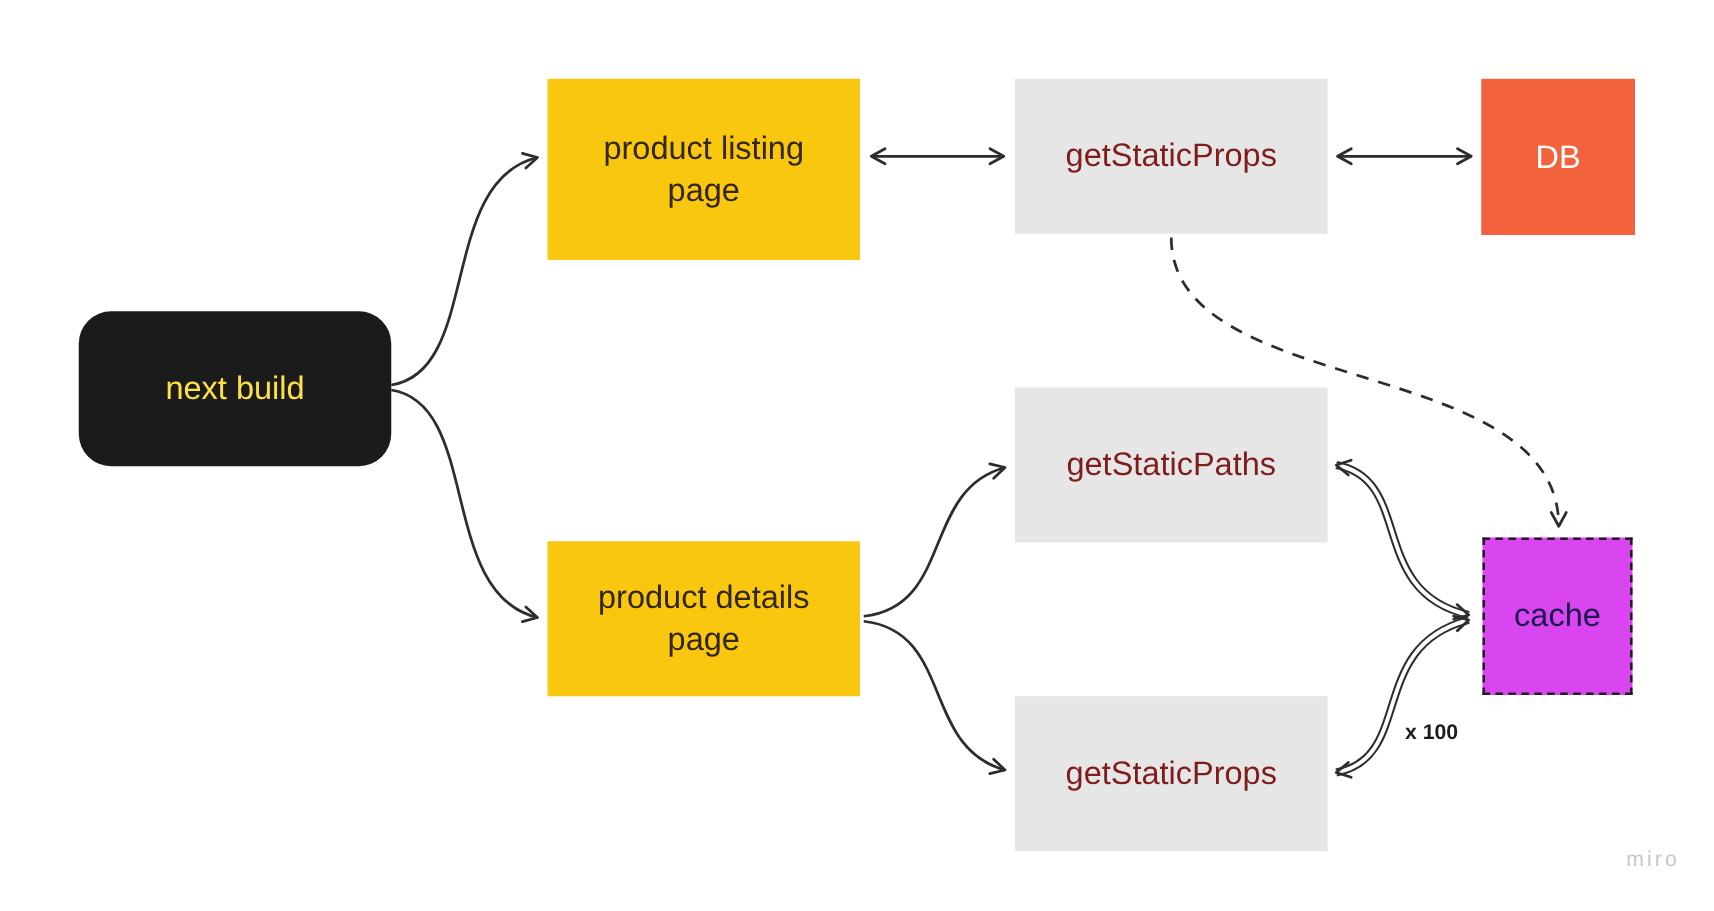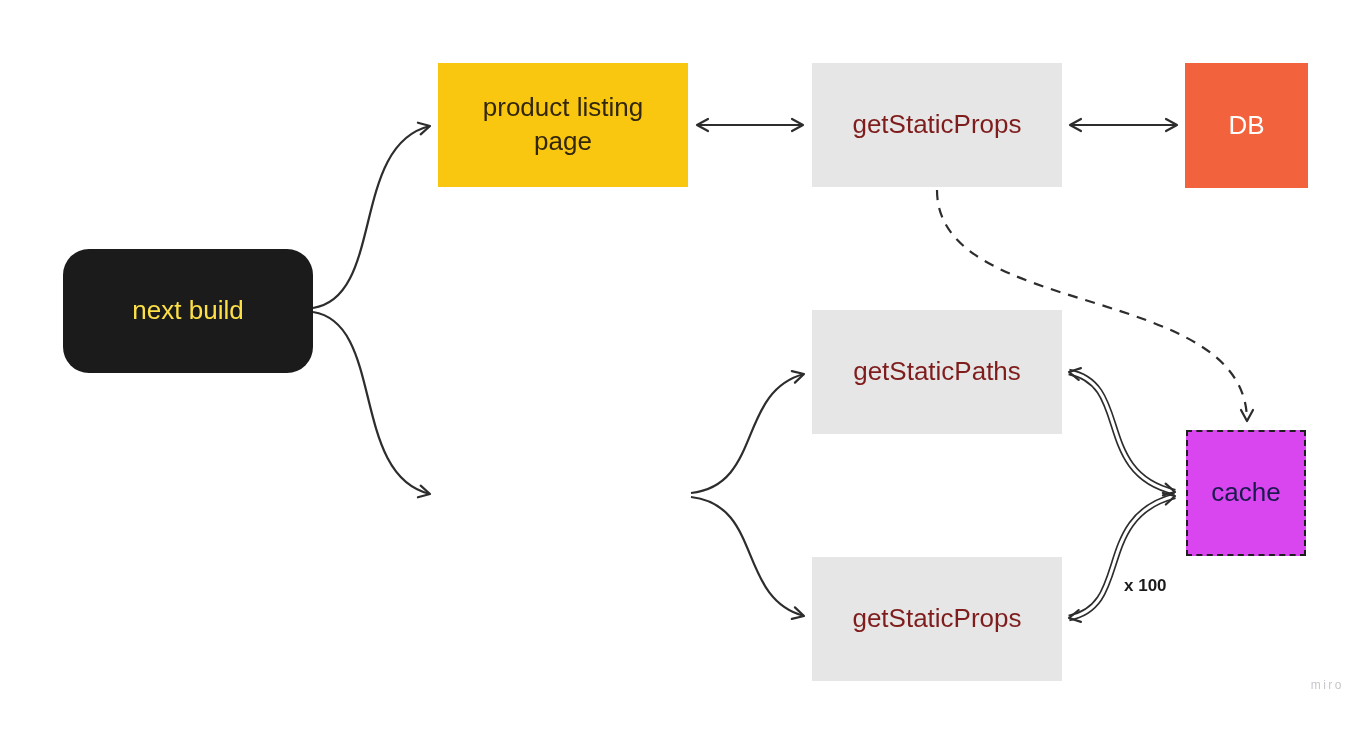--- a/index.html
+++ b/index.html
@@ -21,21 +21,21 @@
     font-size: 26px;
     line-height: 1.3;
     color: #1e1602;
   }
   .node .label { display: block; max-width: 218px; }
   .node-black {
     left: 63px; top: 249px; width: 250px; height: 124px;
     background: #1b1b1b; border-radius: 26px; color: #fde047;
   }
   .node-yellow { background: #fac710; color: #33270b; }
-  .node-product-listing { left: 438px; top: 63px;  width: 250px; height: 124px; }
+  .node-product-listing { left: 438px; top: 63px;  width: 250px; height: 145px; }
   .node-product-details { left: 438px; top: 433px; width: 250px; height: 124px; }
   .node-gray { background: #e6e6e6; color: #7f1d1d; }
   .node-gsp-top    { left: 812px; top: 63px;  width: 250px; height: 124px; }
   .node-gs-paths   { left: 812px; top: 310px; width: 250px; height: 124px; }
   .node-gsp-bottom { left: 812px; top: 557px; width: 250px; height: 124px; }
   .node-db {
     left: 1185px; top: 63px; width: 123px; height: 125px;
     background: #f2633d; color: #ffffff; justify-content: center;
   }
   .node-cache {
@@ -46,21 +46,21 @@
     position: absolute; left: 0; top: 0; width: 1371px; height: 729px;
     pointer-events: none;
   }
   .annotation-x100 {
     position: absolute; left: 1124px; top: 576px;
     font-size: 17px; font-weight: 700; color: #1b1b1b;
     white-space: nowrap;
   }
   .watermark {
     position: absolute; right: 27px; top: 678px;
-    font-size: 12px; font-weight: 500; letter-spacing: 2.5px;
+    font-size: 17px; font-weight: 500; letter-spacing: 2.5px;
     color: #c4c7cc;
   }
 </style>
 </head>
 <body>
 
 <div class="board">
 
   <div class="node node-black">
     <span class="label">next build</span>
@@ -75,20 +75,23 @@
   </div>
 
   <div class="node node-db">
     <span class="label">DB</span>
   </div>
 
   <div class="node node-gray node-gs-paths">
     <span class="label">getStaticPaths</span>
   </div>
 
+  <div class="node node-yellow node-product-details">
+    <span class="label">product details page</span>
+  </div>
 
   <div class="node node-gray node-gsp-bottom">
     <span class="label">getStaticProps</span>
   </div>
 
   <div class="node node-cache">
     <span class="label">cache</span>
   </div>
 
   <svg class="connector-layer" viewBox="0 0 1371 729" xmlns="http://www.w3.org/2000/svg">

